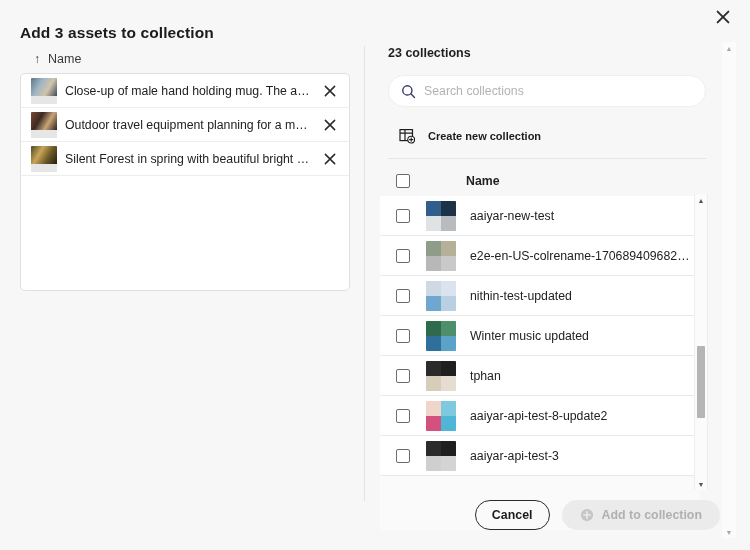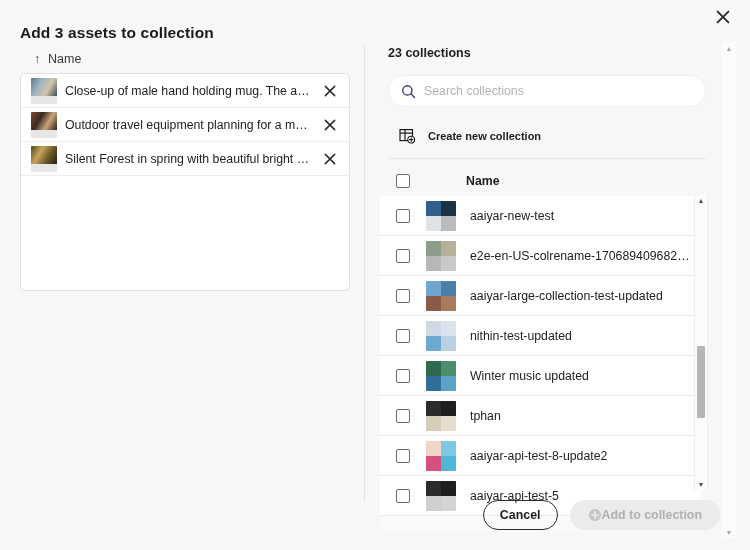--- a/index.html
+++ b/index.html
@@ -400,21 +400,21 @@
     padding: 0 18px;
     border: 0;
     border-radius: 16px;
     background: #ebebeb;
     color: #b0b0b0;
     font-family: "Liberation Sans", sans-serif;
     font-size: 12.4px;
     font-weight: bold;
     display: flex;
     align-items: center;
-    gap: 0;
+    gap: 8px;
     cursor: default;
   }
   #add-btn .pl { display: flex; align-items: center; color: #c0c0c0; }
 </style>
 </head>
 <body>
 
 <div id="dialog">
 
   <div id="dialog-title">Add 3 assets to collection</div>
@@ -532,32 +532,20 @@
             <i style="background: rgb(184, 184, 184);"></i>
             <i style="background: rgb(201, 201, 201);"></i>
           </span>
           <span class="rname">e2e-en-US-colrename-1706894096823 r...</span>
         </div>
         <div class="coll-row">
           <span class="rcheck">
             <span class="cbox"></span>
           </span>
           <span class="rthumb">
-            <i style="background: rgb(111, 165, 207);"></i>
-            <i style="background: rgb(77, 126, 168);"></i>
-            <i style="background: rgb(138, 91, 71);"></i>
-            <i style="background: rgb(168, 122, 94);"></i>
-          </span>
-          <span class="rname">aaiyar-large-collection-test-updated</span>
-        </div>
-        <div class="coll-row">
-          <span class="rcheck">
-            <span class="cbox"></span>
-          </span>
-          <span class="rthumb">
             <i style="background: rgb(207, 217, 230);"></i>
             <i style="background: rgb(219, 227, 238);"></i>
             <i style="background: rgb(111, 168, 207);"></i>
             <i style="background: rgb(185, 207, 226);"></i>
           </span>
           <span class="rname">nithin-test-updated</span>
         </div>
         <div class="coll-row">
           <span class="rcheck">
             <span class="cbox"></span>
@@ -597,21 +585,21 @@
         <div class="coll-row">
           <span class="rcheck">
             <span class="cbox"></span>
           </span>
           <span class="rthumb">
             <i style="background: rgb(43, 43, 43);"></i>
             <i style="background: rgb(31, 31, 31);"></i>
             <i style="background: rgb(207, 207, 207);"></i>
             <i style="background: rgb(212, 212, 212);"></i>
           </span>
-          <span class="rname">aaiyar-api-test-5</span>
+          <span class="rname">aaiyar-api-test-3</span>
         </div>
       </div>
   </div>
 
   <div id="list-scroll">
     <div class="arrow up">▲</div>
     <div class="thumbbar"></div>
     <div class="arrow down">▼</div>
   </div>
 

